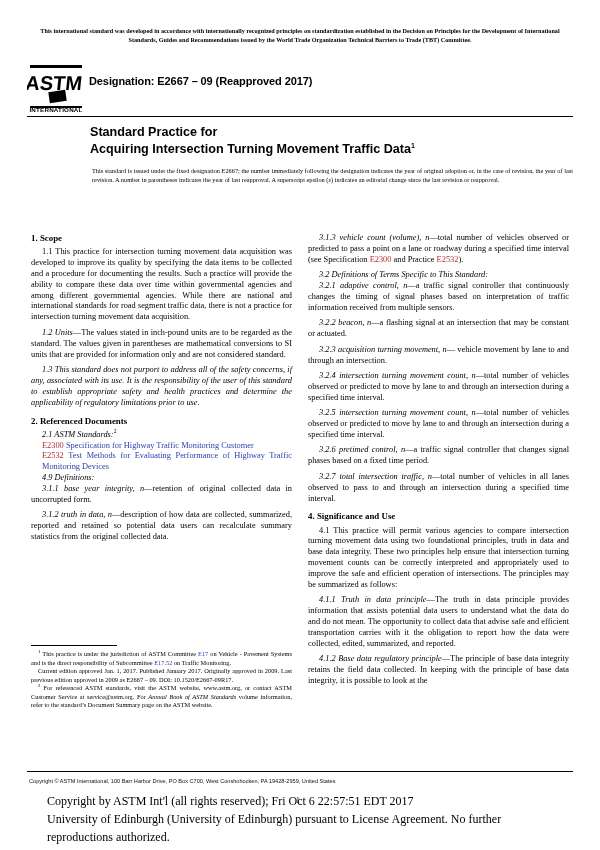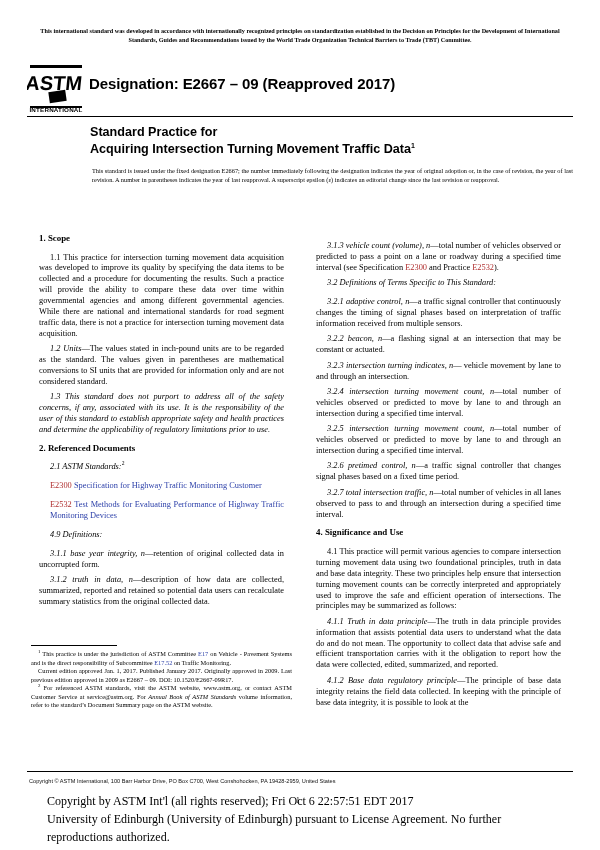--- a/index.html
+++ b/index.html
@@ -48,21 +48,21 @@
     left: 0;
     top: 0;
     width: 58px;
     height: 50px;
   }
   .designation {
     position: absolute;
     left: 62px;
     top: 13px;
     font-family: "Liberation Sans", "DejaVu Sans", sans-serif;
-    font-size: 15px;
+    font-size: 11px;
     font-weight: bold;
     letter-spacing: -0.1px;
     color: #000;
   }
 
   .rule-top {
     position: absolute;
     left: 27px;
     top: 116px;
     width: 546px;
@@ -108,21 +108,21 @@
     font-size: 8.35px;
     line-height: 1.305;
     text-align: justify;
     text-justify: inter-word;
     color: #000;
   }
   .col-left  { left: 31px; }
   .col-right { left: 308px; }
 
   .col p {
-    margin: 8px;
+    margin: 0;
   }
   .para {
     text-indent: 11px;
     margin-bottom: 0 !important;
   }
   .para-gap {
     margin-top: 4.6px !important;
   }
   .hang {
     text-indent: 0;
@@ -272,21 +272,21 @@
   <div class="col col-right">
 
     <p class="para"><i>3.1.3 vehicle count (volume), n</i><span>—total number of vehicles observed or predicted to pass a point on a lane or roadway during a specified time interval (see Specification </span><span class="lnk-red">E2300</span><span> and Practice </span><span class="lnk-red">E2532</span><span>).</span></p>
 
     <p class="para para-gap it">3.2 Definitions of Terms Specific to This Standard:</p>
 
     <p class="para"><i>3.2.1 adaptive control, n</i><span>—a traffic signal controller that continuously changes the timing of signal phases based on interpretation of traffic information received from multiple sensors.</span></p>
 
     <p class="para para-gap"><i>3.2.2 beacon, n</i><span>—a flashing signal at an intersection that may be constant or actuated.</span></p>
 
-    <p class="para para-gap"><i>3.2.3 intersection turning indicates, n</i><span>— vehicle movement by lane to and through an intersection.</span></p>
+    <p class="para para-gap"><i>3.2.3 acquisition turning movement, n</i><span>— vehicle movement by lane to and through an intersection.</span></p>
 
     <p class="para para-gap"><i>3.2.4 intersection turning movement count, n</i><span>—total number of vehicles observed or predicted to move by lane to and through an intersection during a specified time interval.</span></p>
 
     <p class="para para-gap"><i>3.2.5 intersection turning movement count, n</i><span>—total number of vehicles observed or predicted to move by lane to and through an intersection during a specified time interval.</span></p>
 
     <p class="para para-gap"><i>3.2.6 pretimed control, n</i><span>—a traffic signal controller that changes signal phases based on a fixed time period.</span></p>
 
     <p class="para para-gap"><i>3.2.7 total intersection traffic, n</i><span>—total number of vehicles in all lanes observed to pass to and through an intersection during a specified time interval.</span></p>
 
     <p class="hdr">4. Significance and Use</p>

